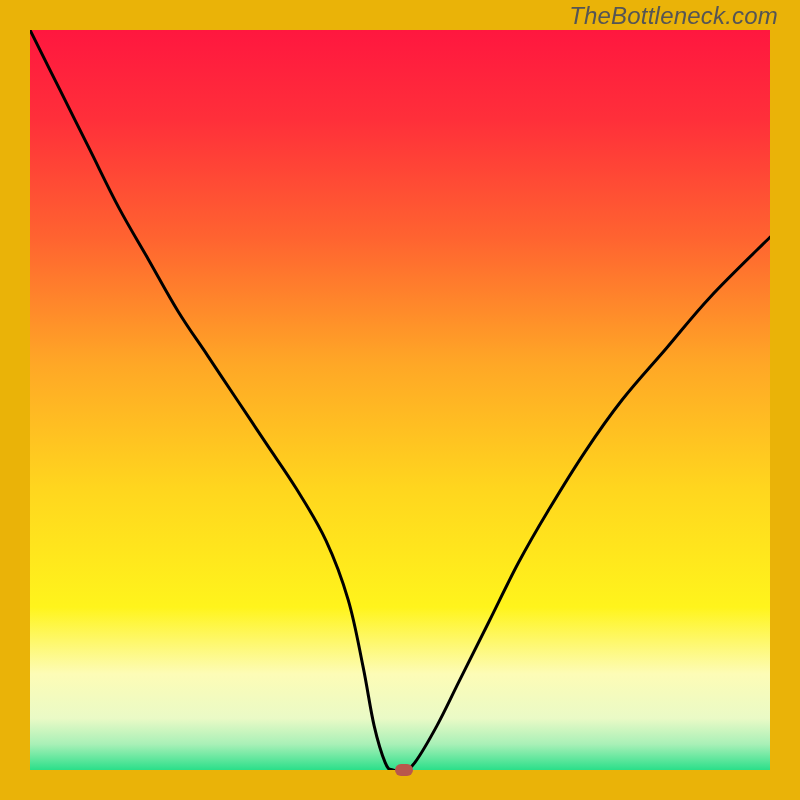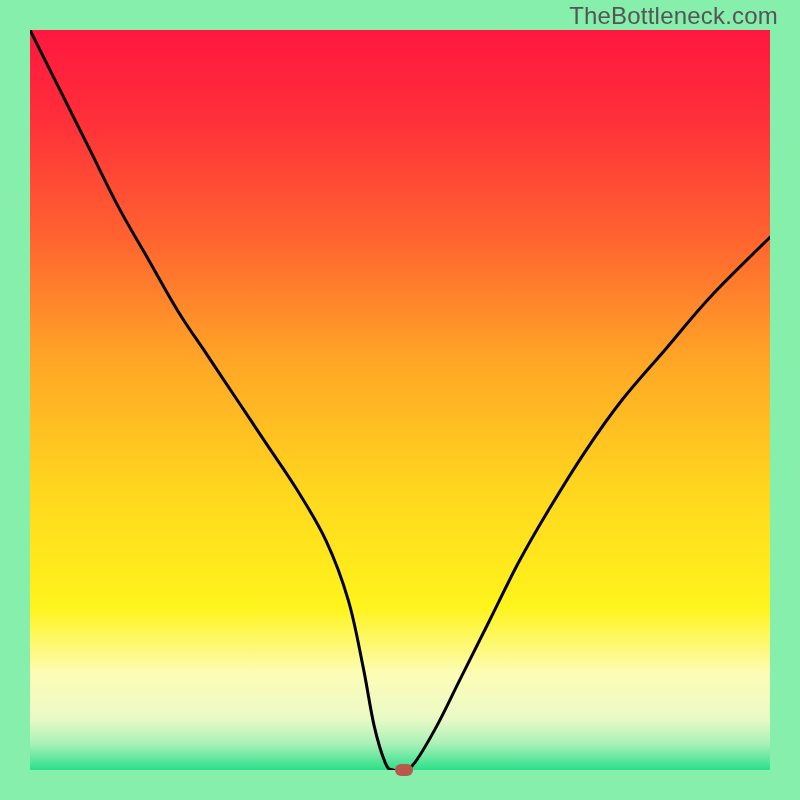--- a/index.html
+++ b/index.html
@@ -10,21 +10,22 @@
     background: #000000;
     overflow: hidden;
     font-family: Arial, Helvetica, sans-serif;
   }
   .frame {
     position: absolute;
     left: 0;
     top: 0;
     width: 800px;
     height: 800px;
-    background: #86efac;
+    background: #eab308;
+    font-style: italic;
   }
   .plot {
     position: absolute;
     left: 30px;
     top: 30px;
     width: 740px;
     height: 740px;
   }
   .watermark {
     position: absolute;

